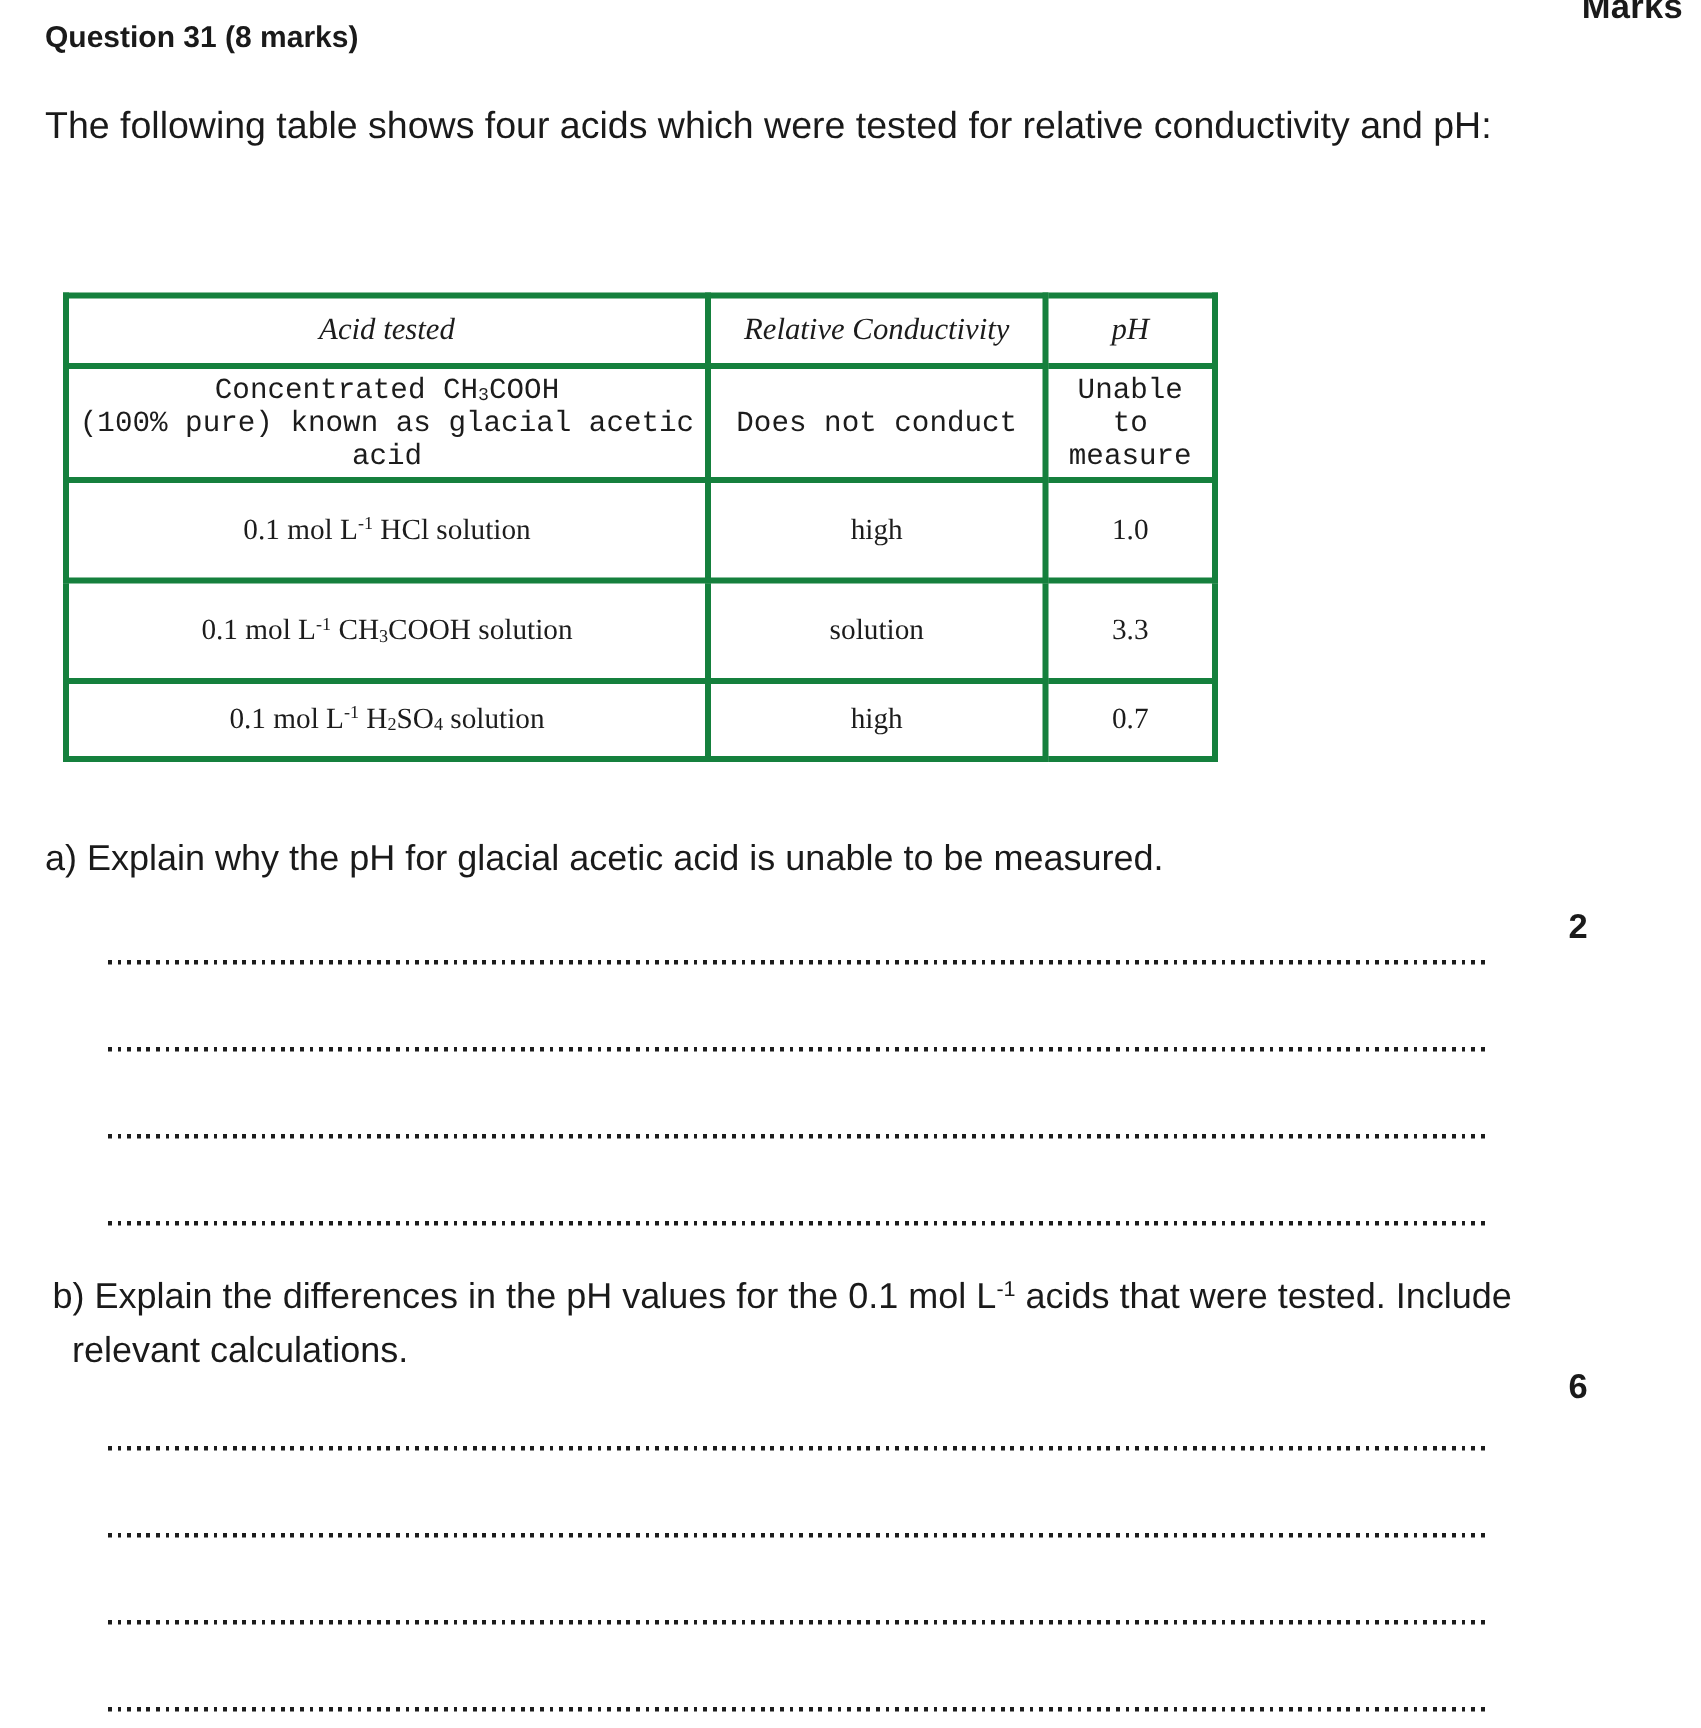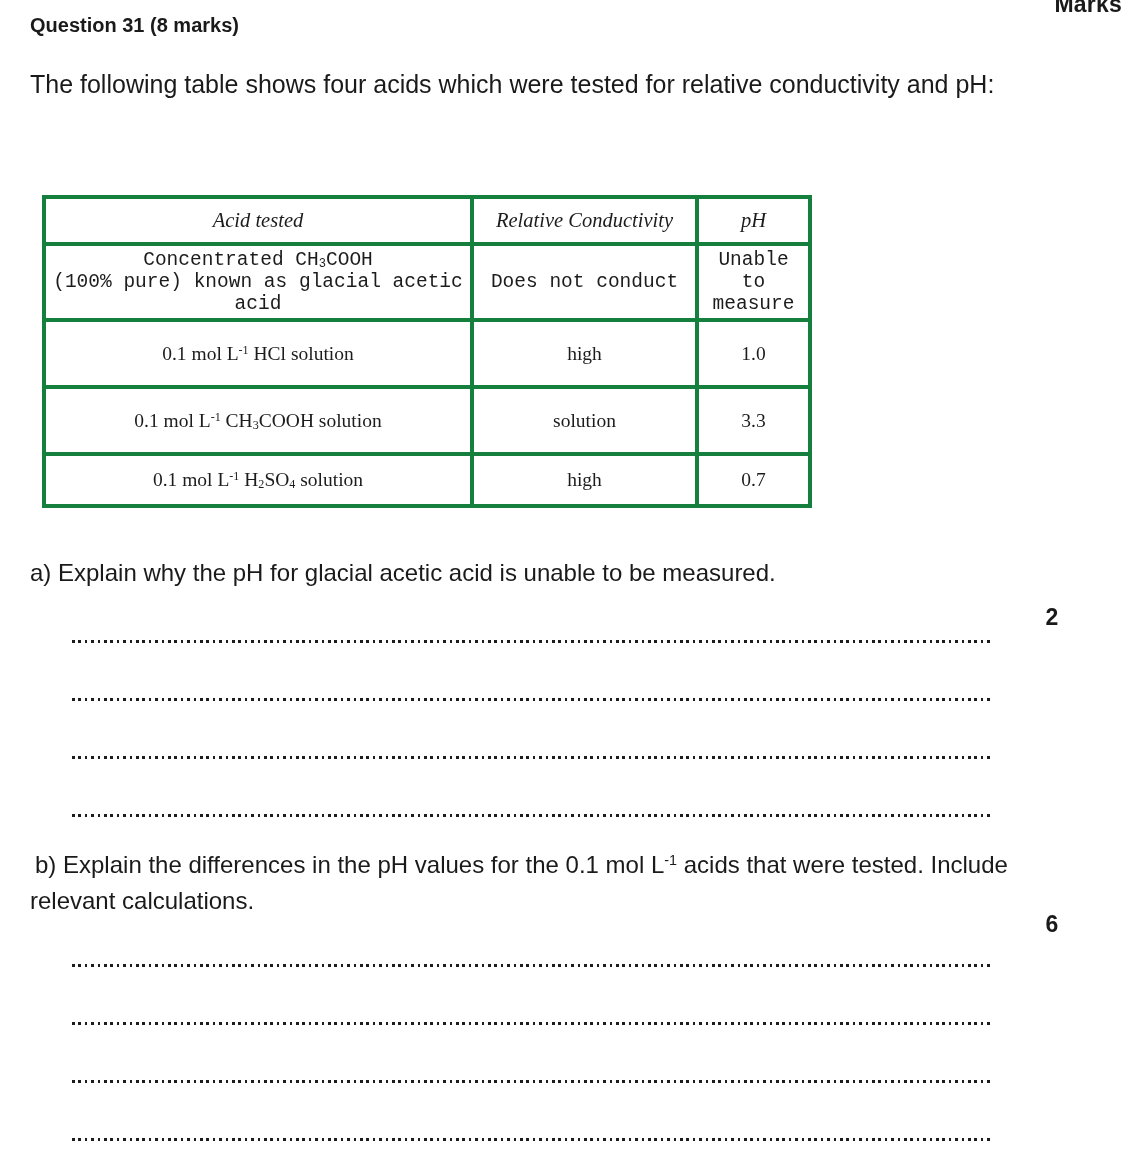--- a/index.html
+++ b/index.html
@@ -60,21 +60,21 @@
   .acids-table sub { font-size: 0.62em; vertical-align: -0.15em; line-height: 0; }
   .body-sup { font-size: 0.6em; vertical-align: 0.55em; line-height: 0; }
 
   .part-question {
     left: 30px;
     font-size: 24px; line-height: 26px;
     white-space: nowrap;
   }
   .q-a { top: 560px; }
   .q-b-line1 { top: 852px; left: 35px; }
-  .q-b-line2 { top: 888px; }
+  .q-b-line2 { top: 888px; margin-left: 18px; }
 
   .mark-num {
     left: 1038px; width: 28px;
     text-align: center;
     font-weight: bold; font-size: 23px;
   }
   .mark-a { top: 604px; }
   .mark-b { top: 911px; }
 
   .dotline {

